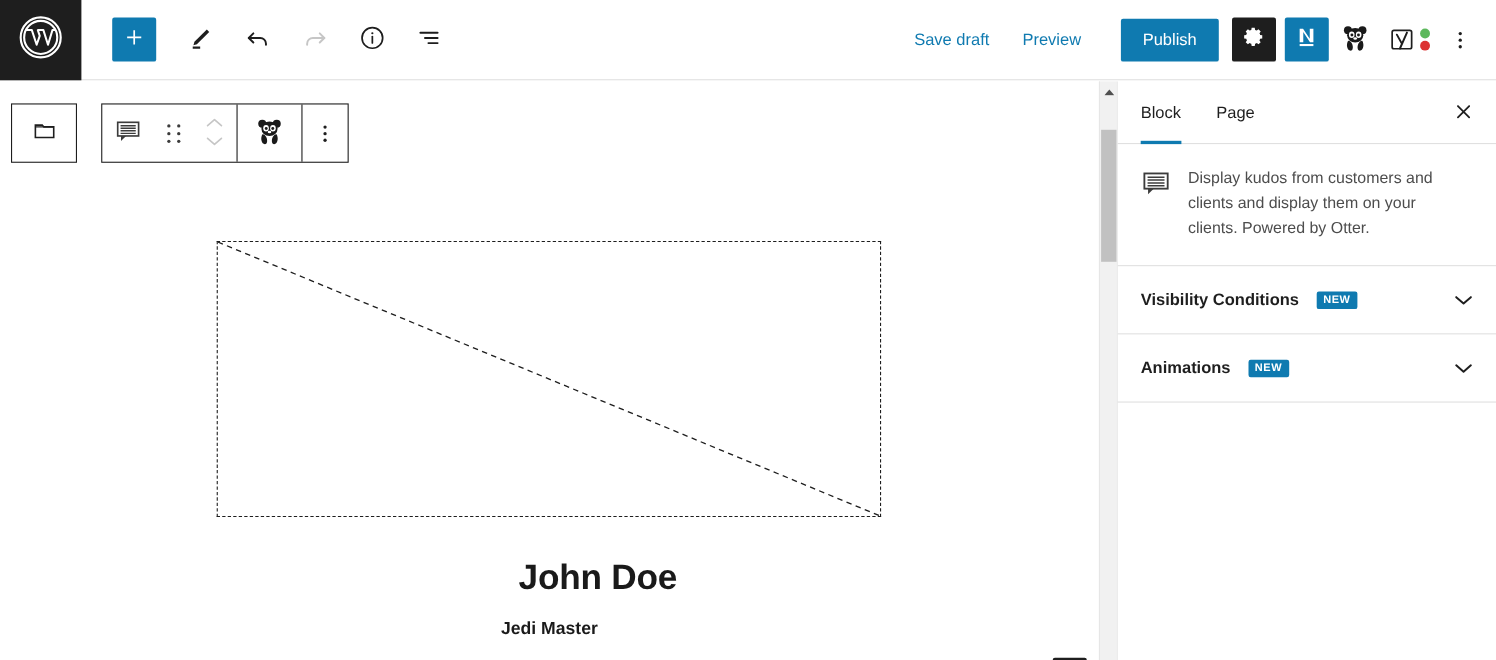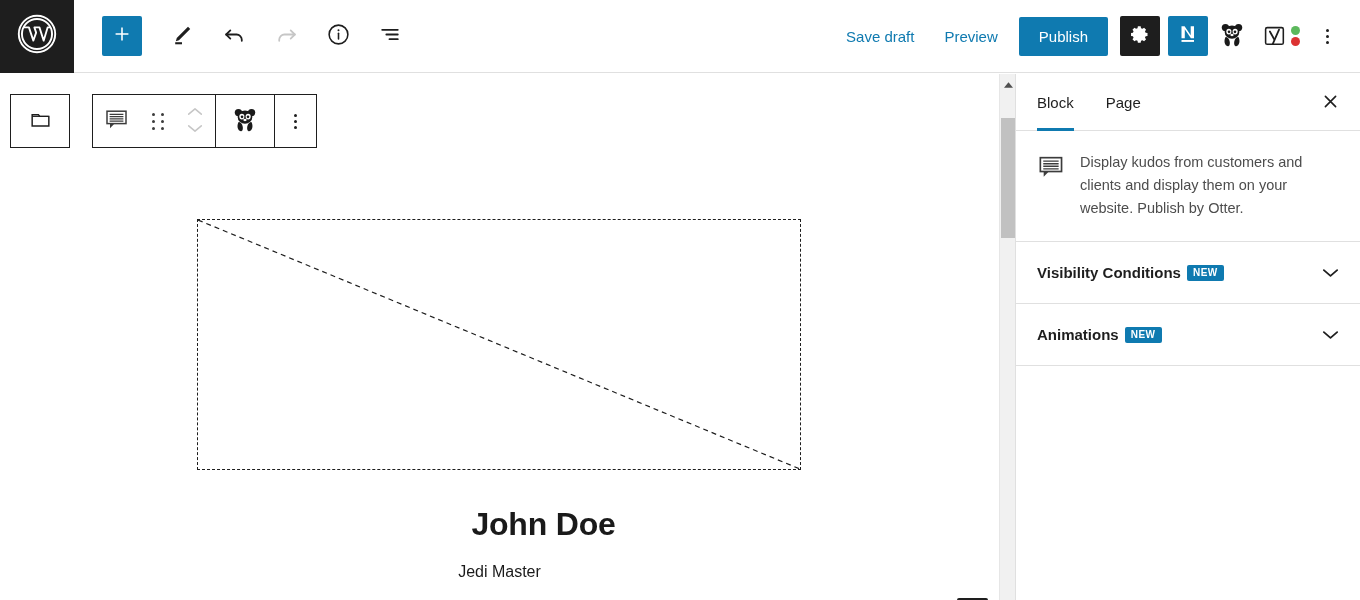--- a/index.html
+++ b/index.html
@@ -33,21 +33,21 @@
     margin-left: auto; display: flex; align-items: center;
     gap: 2px; padding-right: 14px;
   }
   .link-btn {
     color: #0f7ab0; font-size: 15px; background: none; border: none;
     cursor: pointer; padding: 10px 14px; font-family: Liberation Sans, sans-serif; white-space: nowrap;
   }
   .publish-btn {
     background: #0f7ab0; color: #fff; font-size: 15px; border: none;
     border-radius: 2px; padding: 11px 20px; cursor: pointer;
-    font-family: inherit; margin: 0 10px 0 5px;
+    font-family: inherit; margin: 0 10px 0 20px;
   }
   .sq-btn {
     width: 40px; height: 40px; border-radius: 2px; display: flex;
     align-items: center; justify-content: center; cursor: pointer; border: none;
   }
   .sq-dark { background: #1e1e1e; }
   .sq-blue { background: #0f7ab0; }
   .plain-icon-btn {
     width: 44px; height: 44px; display: flex; align-items: center;
     justify-content: center; background: none; border: none; cursor: pointer;
@@ -76,21 +76,21 @@
     position: absolute; left: 197px; top: 145px; width: 604px; height: 251px;
     border: 1px dashed #1e1e1e;
   }
   .img-placeholder svg { position: absolute; inset: 0; width: 100%; height: 100%; }
   .name-h {
     position: absolute; top: 432px; left: 0; width: 1087px; text-align: center;
     font-size: 32px; font-weight: bold; color: #1a1a1a; letter-spacing: -0.2px;
   }
   .role-h {
     position: absolute; top: 489px; left: 0; width: 999px; text-align: center;
-    font-size: 16px; font-weight: normal; color: #1a1a1a;
+    font-size: 16px; font-weight: bold; color: #1a1a1a;
   }
   .inline-add {
     position: absolute; left: 957px; top: 524px; width: 31px; height: 31px;
     background: #1e1e1e; border-radius: 2px; display: flex;
     align-items: center; justify-content: center; cursor: pointer; z-index: 15;
   }
 
   
   .scrollbar {
     position: absolute; top: 74px; left: 999px; width: 16px; height: 526px;
@@ -134,21 +134,21 @@
   .bi-desc { font-size: 14.5px; color: #4d4d4d; line-height: 1.57; max-width: 256px; }
   .panel {
     border-top: 1px solid #e0e0e0; height: 62px; display: flex;
     align-items: center; padding: 0 20px 0 21px; cursor: pointer; background: none;
     border-left: none; border-right: none; border-bottom: none;
     width: 100%; font-family: inherit; text-align: left;
   }
   .panel-title { font-size: 15px; font-weight: bold; color: #1e1e1e; }
   .badge-new {
     background: #0f7ab0; color: #fff; font-size: 10px; font-weight: bold;
-    letter-spacing: 0.5px; padding: 3px 6px; border-radius: 2px; margin-left: 6px;
+    letter-spacing: 0.5px; padding: 3px 6px; border-radius: 2px; margin-left: 16px;
     line-height: 1; display: inline-block; vertical-align: 2px;
   }
   .panel-chev { margin-left: auto; display: flex; align-items: center; }
   .dots-v { display: flex; flex-direction: column; gap: 3px; align-items: center; }
   .dots-v i { width: 3px; height: 3px; background: #1e1e1e; border-radius: 50%; display: block; }
   .grip { display: grid; grid-template-columns: 3px 3px; gap: 4px 6px; }
   .grip i { width: 3px; height: 3px; background: #3c3c3c; border-radius: 50%; display: block; }
   .chev-stack { display: flex; flex-direction: column; gap: 2px; }
   .status-dots { display: flex; flex-direction: column; gap: 2px; margin-left: 1px; }
   .status-dots i { width: 9px; height: 9px; border-radius: 50%; display: block; }
@@ -411,21 +411,21 @@
 
   <div class="blockinfo">
     <span style="flex:0 0 auto;margin-top:2px;">
       <svg width="29" height="29" viewBox="0 0 26 26" fill="none">
         <rect x="3" y="4.2" width="19" height="12.4" stroke="#3c3c3c" stroke-width="1.5" fill="#fff"></rect>
         <path d="M6 16.6v4.6l4.6-4.6z" fill="#3c3c3c"></path>
         <path d="M5.6 7.3h13.8M5.6 9.6h13.8M5.6 11.9h13.8M5.6 14.2h13.8" stroke="#3c3c3c" stroke-width="1.25"></path>
       </svg>
     </span>
     <div>
-      <div class="bi-desc">Display kudos from customers and clients and display them on your website. Publish by Otter.</div>
+      <div class="bi-desc">Display kudos from customers and clients and display them on your clients. Powered by Otter.</div>
     </div>
   </div>
 
 
   <button class="panel">
     <span class="panel-title">Visibility Conditions</span>
     <span class="badge-new">NEW</span>
     <span class="panel-chev">
       <svg width="19" height="12" viewBox="0 0 20 12" fill="none" stroke="#1e1e1e" stroke-width="1.9" stroke-linecap="round" stroke-linejoin="round">
           <path d="M3 3l7 6 7-6"></path>

